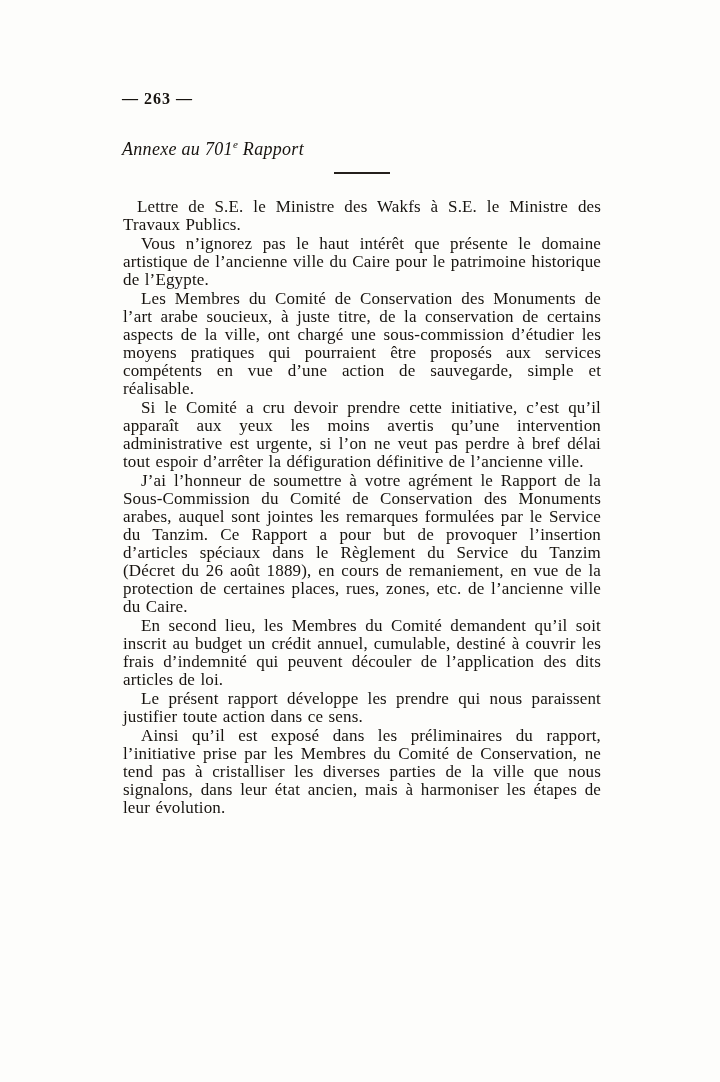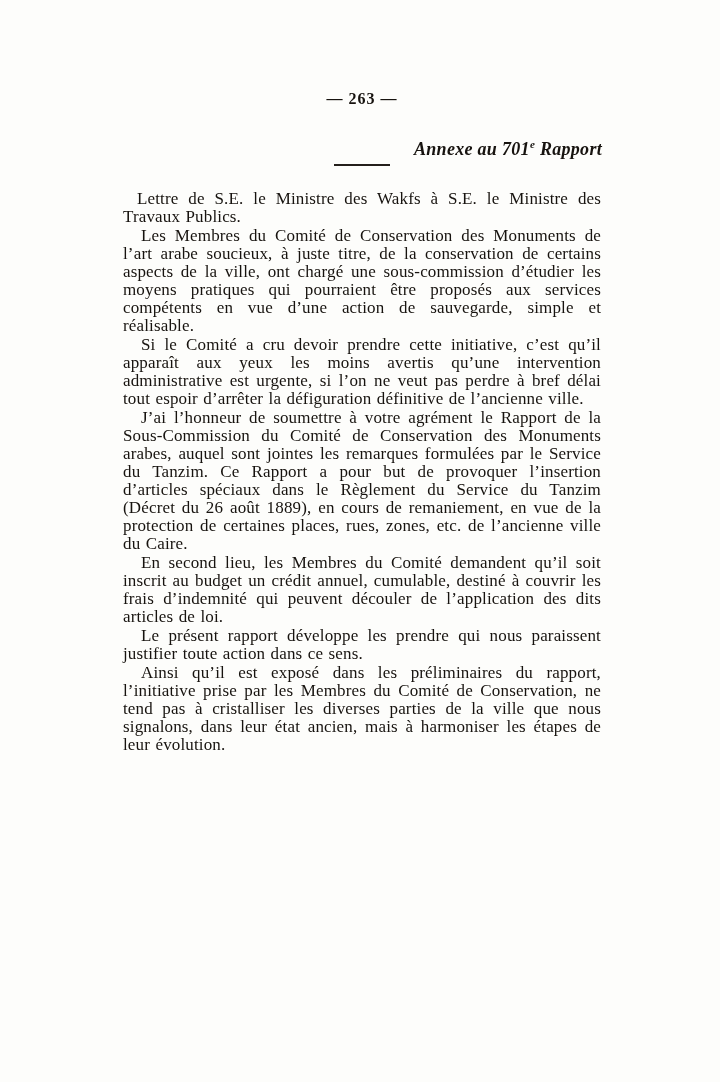--- a/index.html
+++ b/index.html
@@ -13,34 +13,33 @@
     height: 1082px;
     margin: 0 auto;
     background: #fdfdfb;
     box-sizing: border-box;
     padding: 90px 118px 0 122px;
     font-family: "Liberation Serif", "DejaVu Serif", serif;
     color: #17130f;
     overflow: hidden;
   }
   .page-number {
-    text-align: center;
     font-size: 16px;
     font-weight: 700;
     letter-spacing: 1px;
     margin-bottom: 30px;
     white-space: nowrap;
   }
   .heading {
-    text-align: right;
+    text-align: left;
     font-style: italic;
-    font-weight: 700;
+    font-weight: 400;
     font-size: 18px;
     letter-spacing: 0.3px;
-    margin-bottom: 4px;
+    margin-bottom: 12px;
   }
   .heading sup {
     font-size: 11px;
   }
   .heading-rule {
     width: 56px;
     height: 2px;
     background: #241f1b;
     margin: 0 auto 24px auto;
   }
@@ -71,20 +70,21 @@
   <div class="page-number">— 263 —</div>
 
   <div class="heading">
     <span>Annexe au 701</span><sup>e</sup><span> Rapport</span>
   </div>
 
   <div class="heading-rule"></div>
 
   <div class="body-text">
     <p class="letter-head">Lettre de S.E. le Ministre des Wakfs à S.E. le Ministre des Travaux Publics.</p>
+    <p>Vous n’ignorez pas le haut intérêt que présente le domaine artistique de l’ancienne ville du Caire pour le patrimoine historique de l’Egypte.</p>
     <p>Les Membres du Comité de Conservation des Monuments de l’art arabe soucieux, à juste titre, de la conservation de certains aspects de la ville, ont chargé une sous-commission d’étudier les moyens pratiques qui pourraient être proposés aux services compétents en vue d’une action de sauvegarde, simple et réalisable.</p>
     <p>Si le Comité a cru devoir prendre cette initiative, c’est qu’il apparaît aux yeux les moins avertis qu’une intervention administrative est urgente, si l’on ne veut pas perdre à bref délai tout espoir d’arrêter la défiguration définitive de l’ancienne ville.</p>
     <p>J’ai l’honneur de soumettre à votre agrément le Rapport de la Sous-Commission du Comité de Conservation des Monuments arabes, auquel sont jointes les remarques formulées par le Service du Tanzim.  Ce Rapport a pour but de provoquer l’insertion d’articles spéciaux dans le Règlement du Service du Tanzim (Décret du 26 août 1889), en cours de remaniement, en vue de la protection de certaines places, rues, zones, etc. de l’ancienne ville du Caire.</p>
     <p>En second lieu, les Membres du Comité demandent qu’il soit inscrit au budget un crédit annuel, cumulable, destiné à couvrir les frais d’indemnité qui peuvent découler de l’application des dits articles de loi.</p>
     <p>Le présent rapport développe les prendre qui nous paraissent justifier toute action dans ce sens.</p>
     <p>Ainsi qu’il est exposé dans les préliminaires du rapport, l’initiative prise par les Membres du Comité de Conservation, ne tend pas à cristalliser les diverses parties de la ville que nous signalons, dans leur état ancien, mais à harmoniser les étapes de leur évolution.</p>
   </div>
 
 </div>
 

